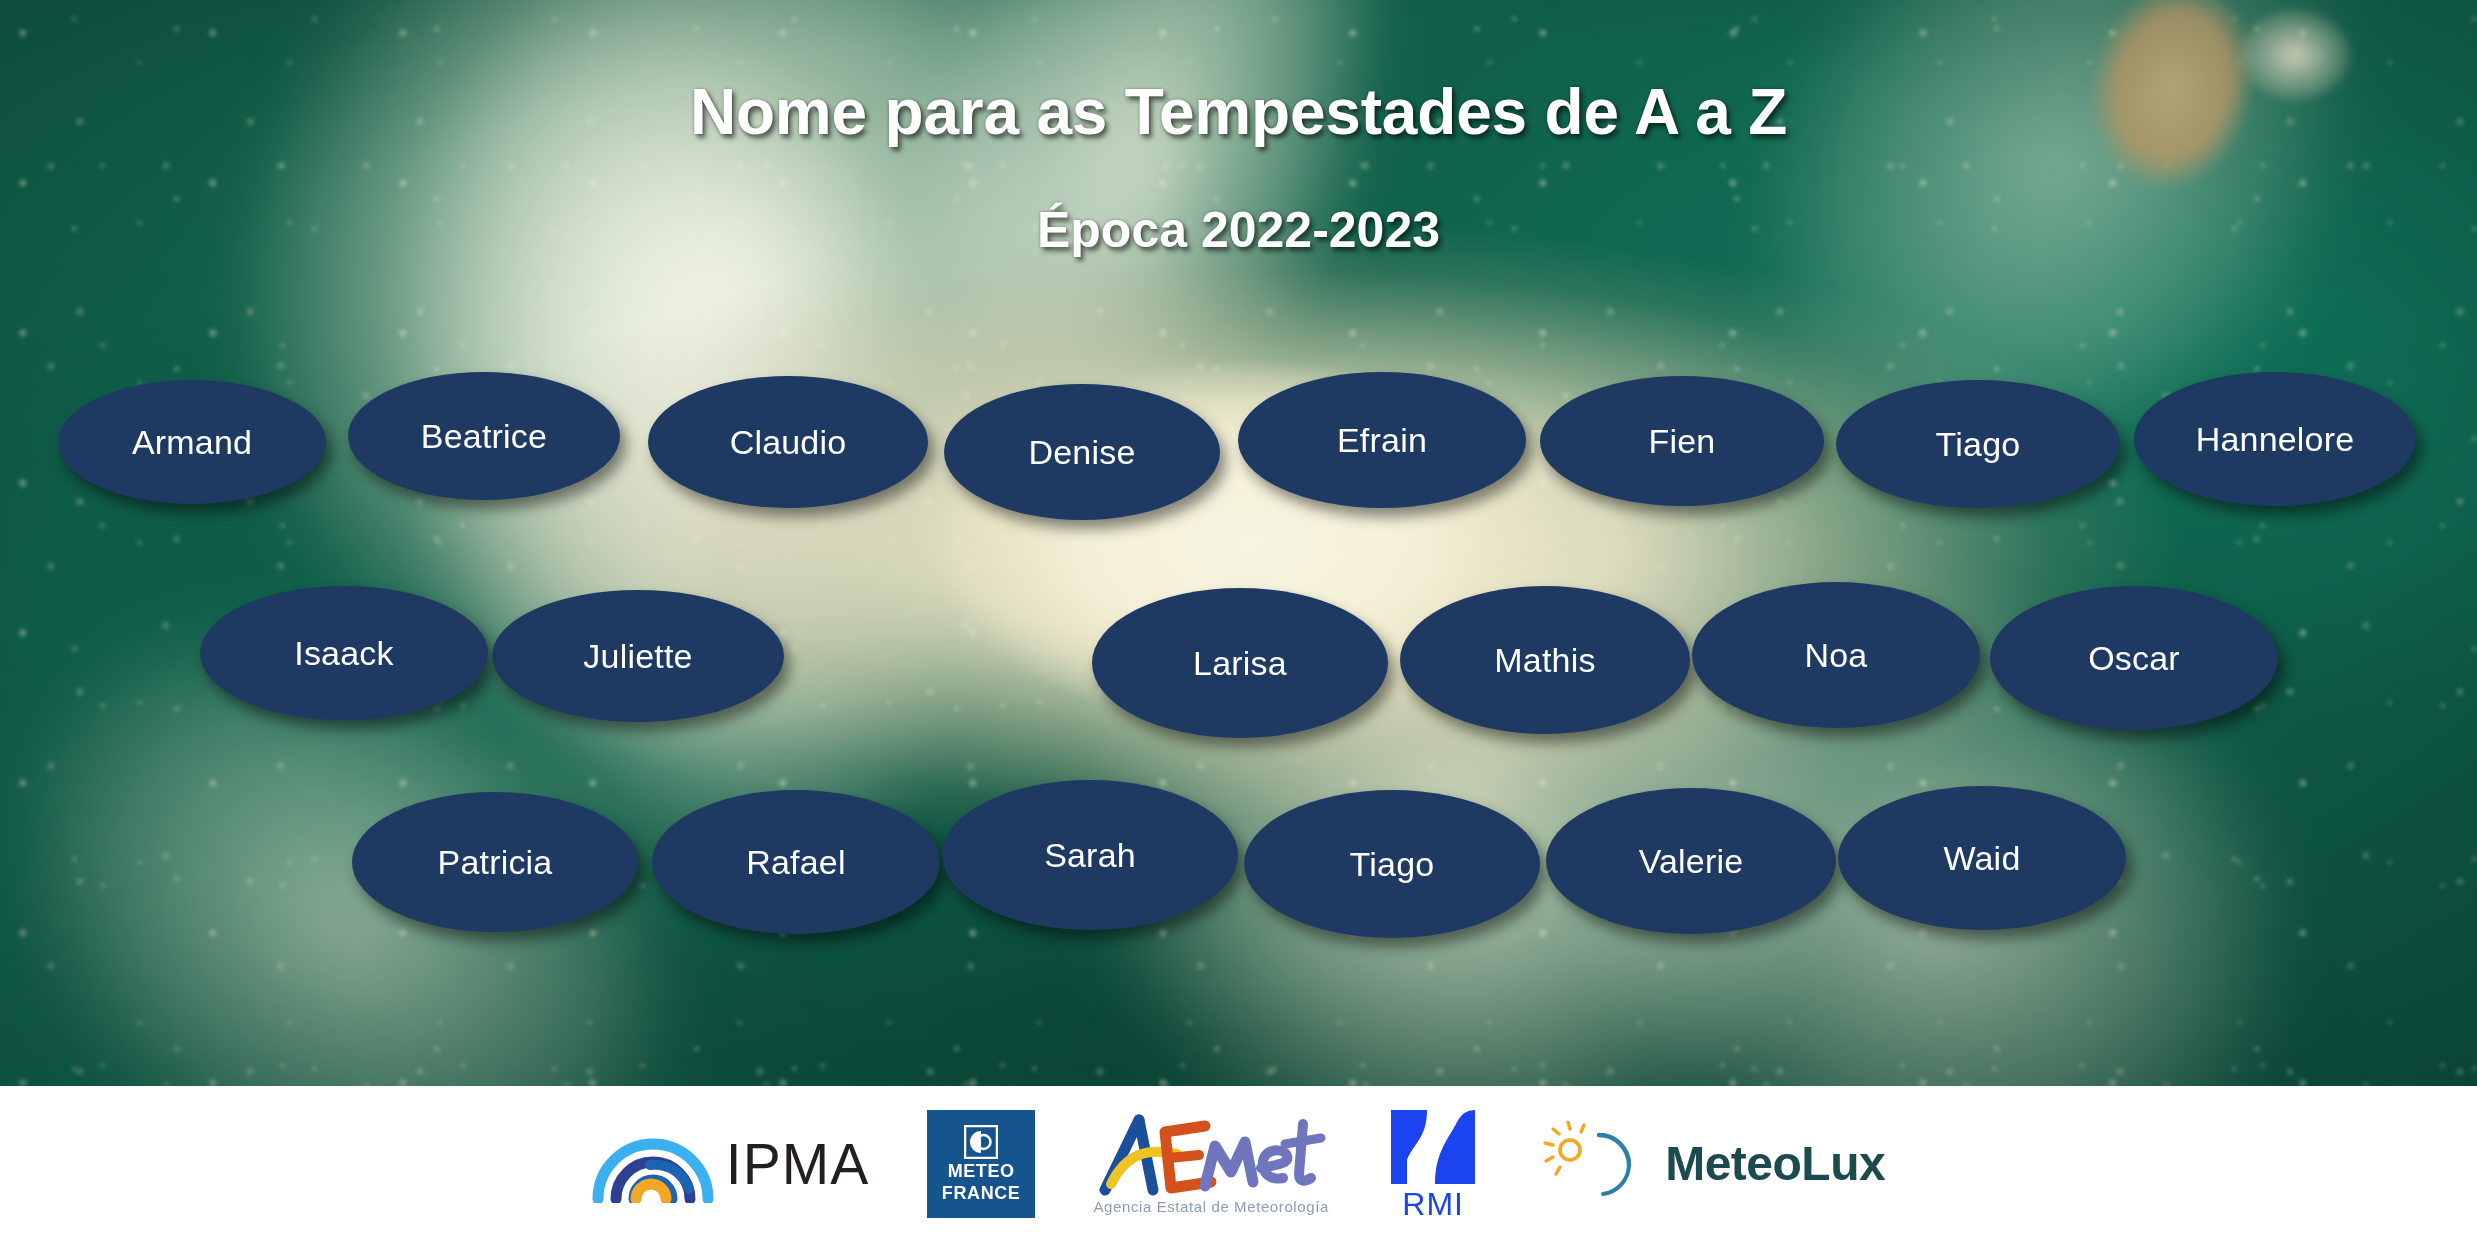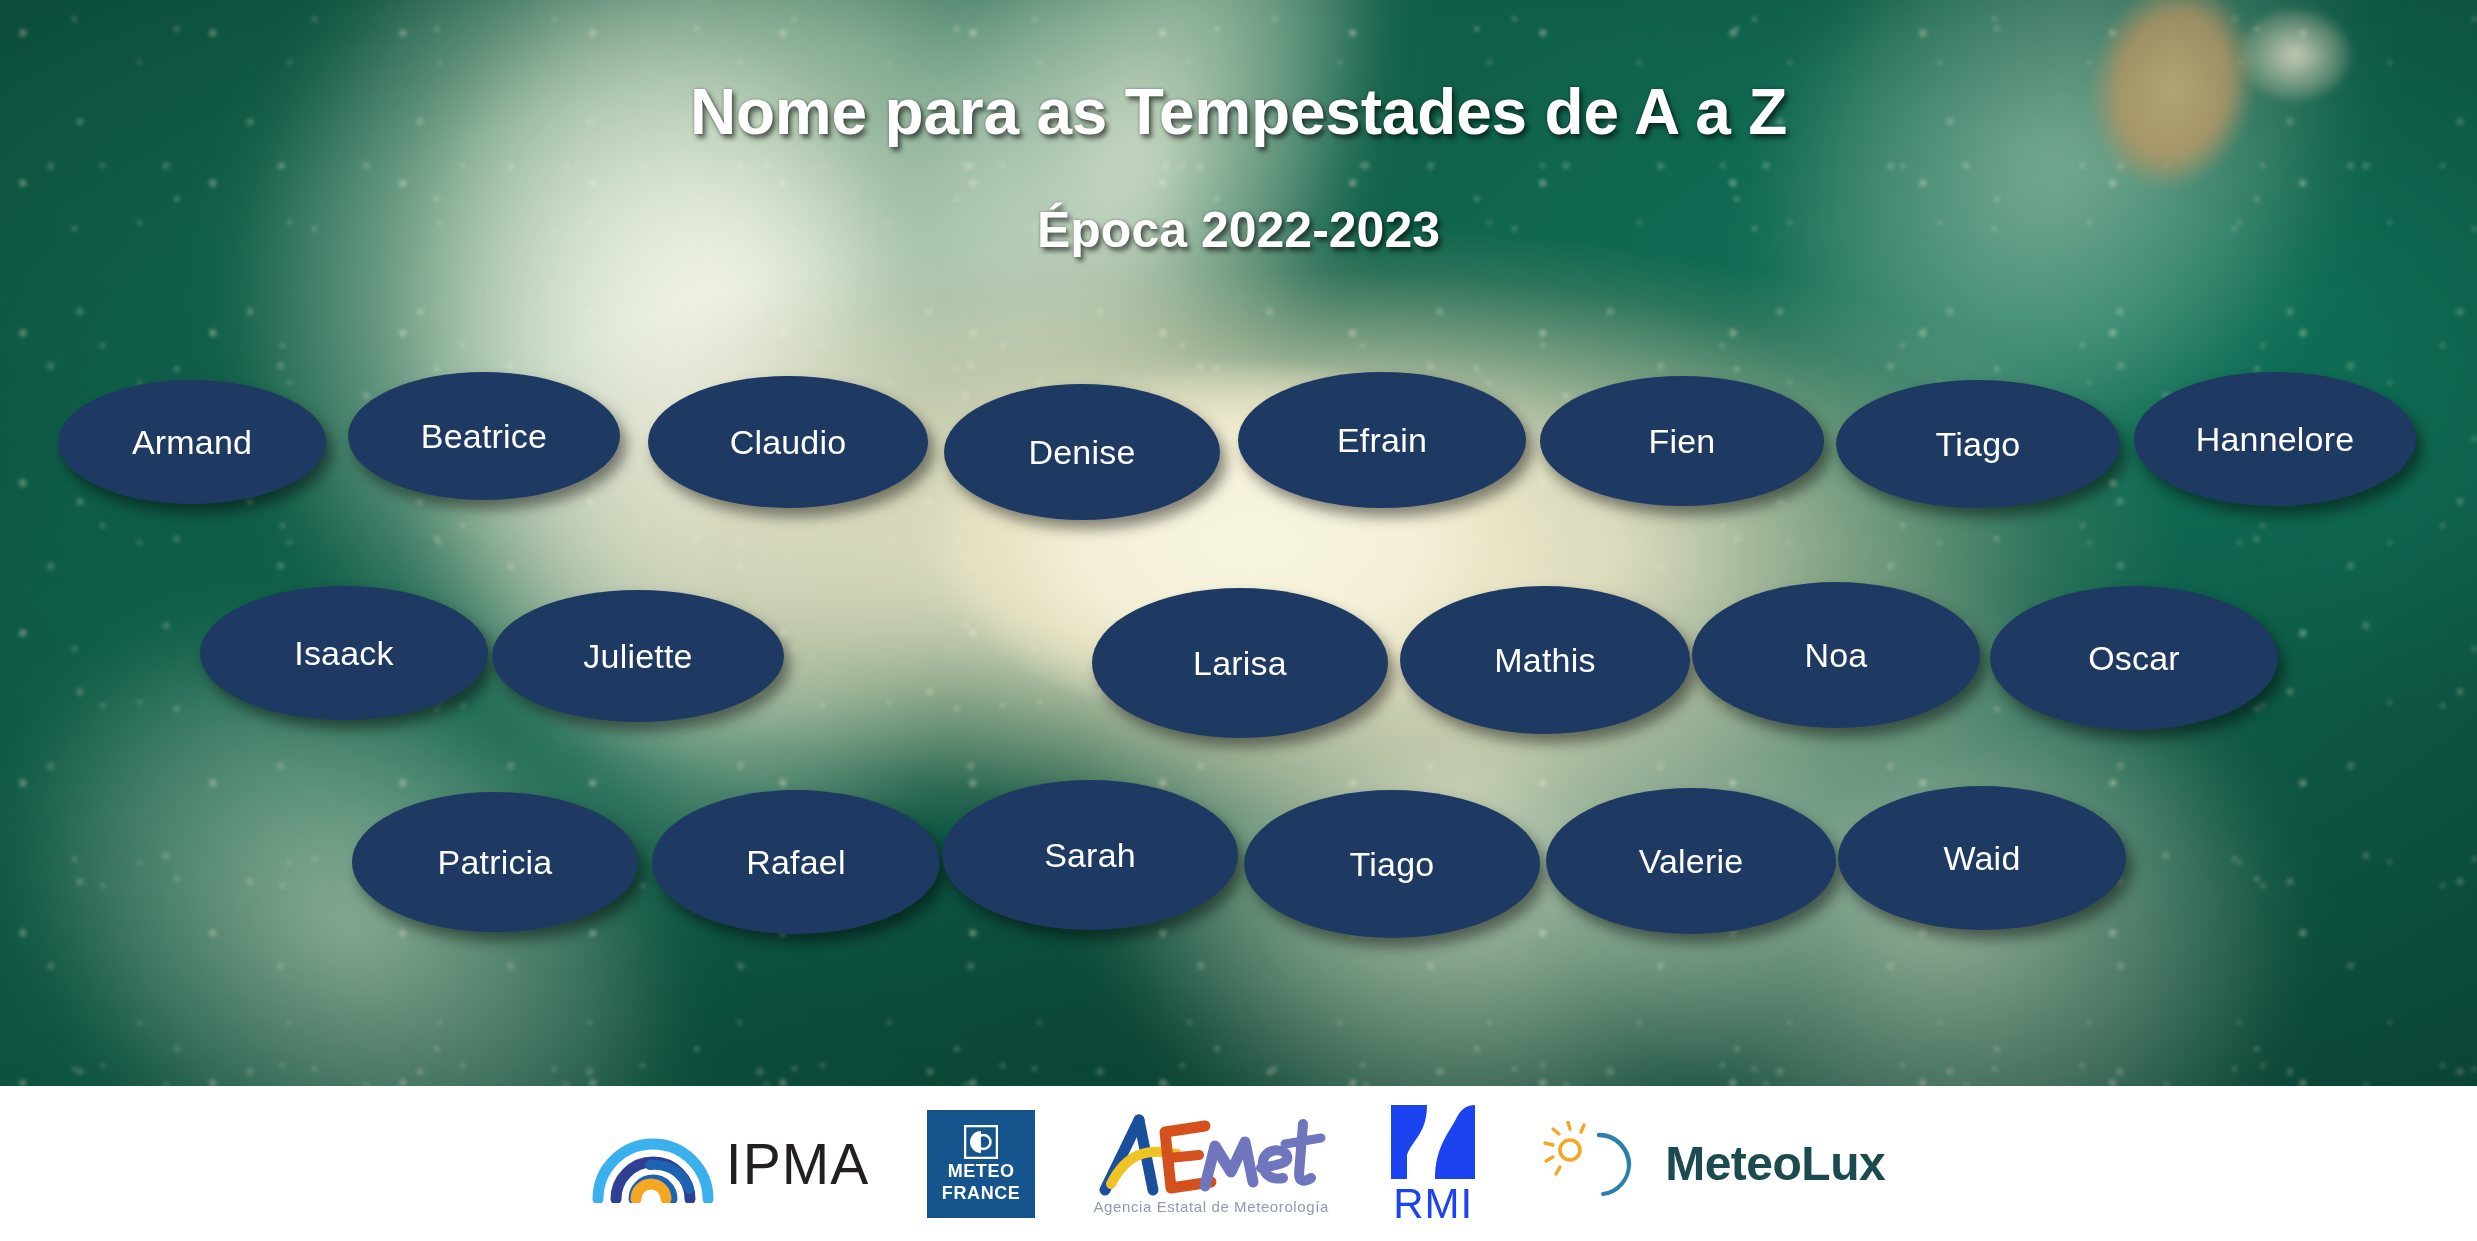--- a/index.html
+++ b/index.html
@@ -229,21 +229,21 @@
   .aemet-sub {
     font-size: 15px;
     color: #8f9bb4;
     letter-spacing: 0.6px;
     margin-top: -2px;
   }
 
   .rmi-wrap { display: flex; flex-direction: column; align-items: center; }
   .rmi-text {
     color: #1b44f0;
-    font-size: 42px;
+    font-size: 32px;
     font-weight: normal;
     letter-spacing: 1px;
     line-height: 1;
     margin-top: 2px;
   }
 
   .mlux-wrap { display: flex; align-items: center; gap: 20px; }
   .mlux-text {
     color: #1b4b4f;
     font-size: 48px;

